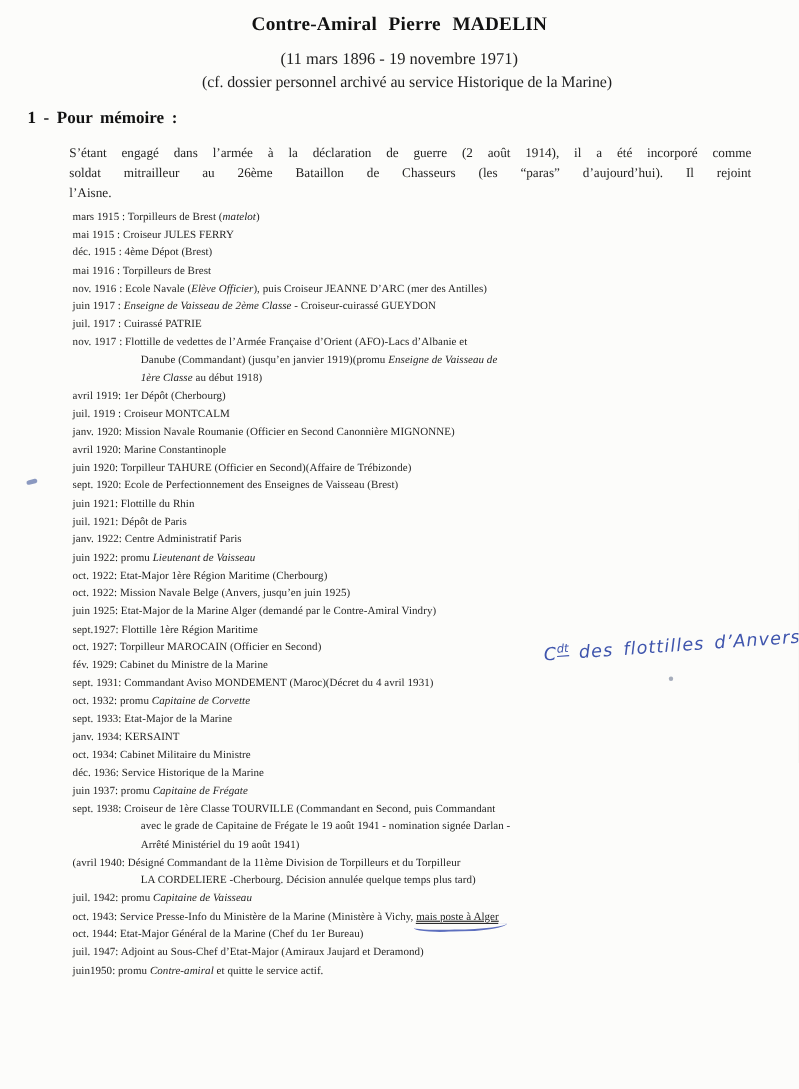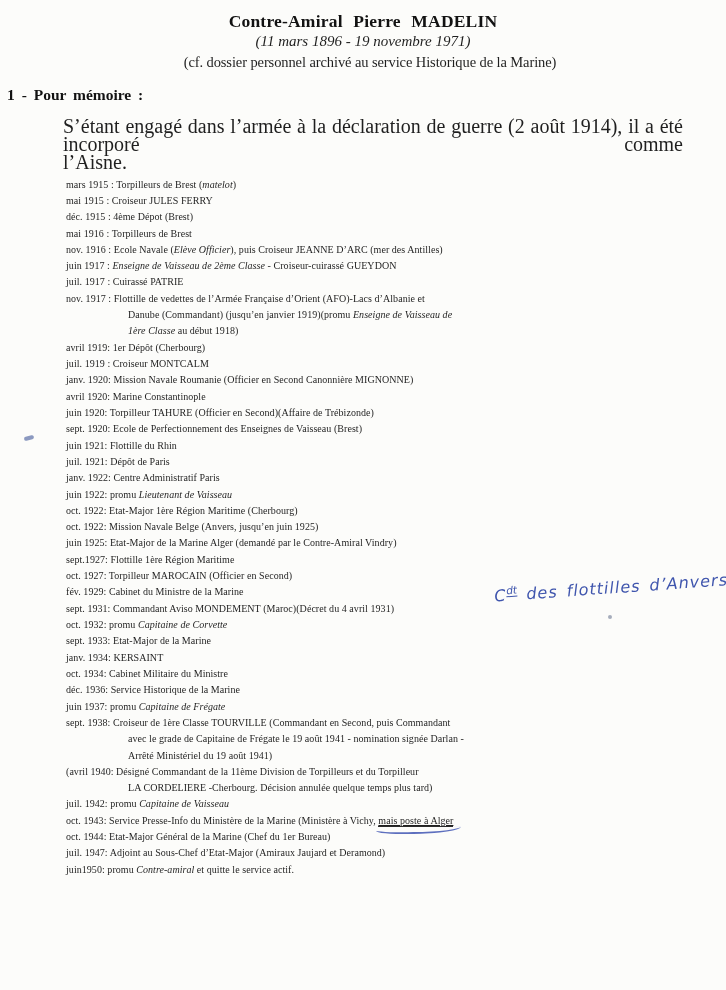--- a/index.html
+++ b/index.html
@@ -14,39 +14,39 @@
     background:#fcfcfa;
     color:#1f1f1f;
     overflow:hidden;
   }
   
   .hdr { text-align:center; padding-top:11px; }
   .title {
     font-size:17.5px; font-weight:bold; color:#121212;
     letter-spacing:0.2px; word-spacing:6px; line-height:20px;
   }
-  .subtitle { font-size:15px; line-height:18px; margin-top:1px;font-style:italic; }
+  .subtitle { font-size:15px; line-height:18px; margin-top:14px; }
   .heading-wrap { margin-top:13px; line-height:21px; }
   .heading-text {
     display:inline-block;
     font-size:16.5px; font-weight:bold; color:#121212;
     word-spacing:4px; letter-spacing:0.1px;
     border-bottom:2.5px solid #141414;
     padding:0 3px 1px 3px;
   }
   .note { font-size:14.5px; line-height:17px; margin-top:4px; letter-spacing:-0.1px;padding-left:14px; }
   
   .sec-title {
     font-weight:bold; font-size:15.5px; color:#121212;
-    margin-left:7px; word-spacing:3px; line-height:18px;
+    margin-left:25px; word-spacing:3px; line-height:18px;
   }
   .sec1-title { margin-top:15px; }
   .para-block {
     margin:13px 0 0 63px; width:620px;
-    font-size:20px; line-height:18.2px;
+    font-size:12px; line-height:18.2px;
   }
   .pline { text-align:justify; text-align-last:justify; white-space:normal; }
   .pline:last-child { text-align-last:left; }
   .sec2-title { margin-top:7px; }
   
   .career-list {
     margin:5px 0 0 66px;
     font-size:10px; line-height:16.32px;
     letter-spacing:0.05px;
     white-space:pre;
@@ -101,20 +101,21 @@
 
   <div class="hdr">
     <div class="title">Contre-Amiral  Pierre  MADELIN</div>
     <div class="subtitle">(11 mars 1896 - 19 novembre 1971)</div>
     <div class="note">(cf. dossier personnel archivé au service Historique de la Marine)</div>
   </div>
 
   <div class="sec-title sec1-title">1 - Pour  mémoire :</div>
   <div class="para-block" id="para-block">
       <div class="pline">S’étant engagé dans l’armée à la déclaration de guerre (2 août 1914), il a été incorporé comme</div>
+      <div class="pline">soldat mitrailleur au 26ème Bataillon de Chasseurs (les “paras” d’aujourd’hui). Il rejoint</div>
       <div class="pline">l’Aisne.</div>
     </div>
 
   <div class="career-list" id="career-list"><div class="row"><span>mars 1915 : Torpilleurs de Brest (</span><span class="it">matelot</span><span>)</span></div><div class="row"><span>mai 1915 : Croiseur JULES FERRY</span></div><div class="row"><span>déc. 1915 : 4ème Dépot (Brest)</span></div><div class="row"><span>mai 1916 : Torpilleurs de Brest</span></div><div class="row"><span>nov. 1916 : Ecole Navale (</span><span class="it">Elève Officier</span><span>), puis Croiseur JEANNE D’ARC (mer des Antilles)</span></div><div class="row"><span>juin 1917 : </span><span class="it">Enseigne de Vaisseau de 2ème Classe</span><span> - Croiseur-cuirassé GUEYDON</span></div><div class="row"><span>juil. 1917 : Cuirassé PATRIE</span></div><div class="row"><span>nov. 1917 : Flottille de vedettes de l’Armée Française d’Orient (AFO)-Lacs d’Albanie et</span></div><div class="row indent"><span>Danube (Commandant) (jusqu’en janvier 1919)(promu </span><span class="it">Enseigne de Vaisseau de</span></div><div class="row indent"><span class="it">1ère Classe</span><span> au début 1918)</span></div><div class="row"><span>avril 1919: 1er Dépôt (Cherbourg)</span></div><div class="row"><span>juil. 1919 : Croiseur MONTCALM</span></div><div class="row"><span>janv. 1920: Mission Navale Roumanie (Officier en Second Canonnière MIGNONNE)</span></div><div class="row"><span>avril 1920: Marine Constantinople</span></div><div class="row"><span>juin 1920: Torpilleur TAHURE (Officier en Second)(Affaire de Trébizonde)</span></div><div class="row"><span>sept. 1920: Ecole de Perfectionnement des Enseignes de Vaisseau (Brest)</span></div><div class="row"><span>juin 1921: Flottille du Rhin</span></div><div class="row"><span>juil. 1921: Dépôt de Paris</span></div><div class="row"><span>janv. 1922: Centre Administratif Paris</span></div><div class="row"><span>juin 1922: promu </span><span class="it">Lieutenant de Vaisseau</span></div><div class="row"><span>oct. 1922: Etat-Major 1ère Région Maritime (Cherbourg)</span></div><div class="row"><span>oct. 1922: Mission Navale Belge (Anvers, jusqu’en juin 1925)</span></div><div class="row"><span>juin 1925: Etat-Major de la Marine Alger (demandé par le Contre-Amiral Vindry)</span></div><div class="row"><span>sept.1927: Flottille 1ère Région Maritime</span></div><div class="row"><span>oct. 1927: Torpilleur MAROCAIN (Officier en Second)</span></div><div class="row"><span>fév. 1929: Cabinet du Ministre de la Marine</span></div><div class="row"><span>sept. 1931: Commandant Aviso MONDEMENT (Maroc)(Décret du 4 avril 1931)</span></div><div class="row"><span>oct. 1932: promu </span><span class="it">Capitaine de Corvette</span></div><div class="row"><span>sept. 1933: Etat-Major de la Marine</span></div><div class="row"><span>janv. 1934: KERSAINT</span></div><div class="row"><span>oct. 1934: Cabinet Militaire du Ministre</span></div><div class="row"><span>déc. 1936: Service Historique de la Marine</span></div><div class="row"><span>juin 1937: promu </span><span class="it">Capitaine de Frégate</span></div><div class="row"><span>sept. 1938: Croiseur de 1ère Classe TOURVILLE (Commandant en Second, puis Commandant</span></div><div class="row indent"><span>avec le grade de Capitaine de Frégate le 19 août 1941 - nomination signée Darlan -</span></div><div class="row indent"><span>Arrêté Ministériel du 19 août 1941)</span></div><div class="row"><span>(avril 1940: Désigné Commandant de la 11ème Division de Torpilleurs et du Torpilleur</span></div><div class="row indent"><span>LA CORDELIERE -Cherbourg. Décision annulée quelque temps plus tard)</span></div><div class="row"><span>juil. 1942: promu </span><span class="it">Capitaine de Vaisseau</span></div><div class="row"><span>oct. 1943: Service Presse-Info du Ministère de la Marine (Ministère à Vichy, </span><span class="u">mais poste à Alger</span></div><div class="row"><span>oct. 1944: Etat-Major Général de la Marine (Chef du 1er Bureau)</span></div><div class="row"><span>juil. 1947: Adjoint au Sous-Chef d’Etat-Major (Amiraux Jaujard et Deramond)</span></div><div class="row"><span>juin1950: promu </span><span class="it">Contre-amiral</span><span> et quitte le service actif.</span></div></div>
 
   <div class="hand-note"><span>C</span><sup>dt</sup><span> des flottilles d’Anvers</span></div>
 
   <div class="margin-mark"></div>
   <div class="ink-dot"></div>
 

